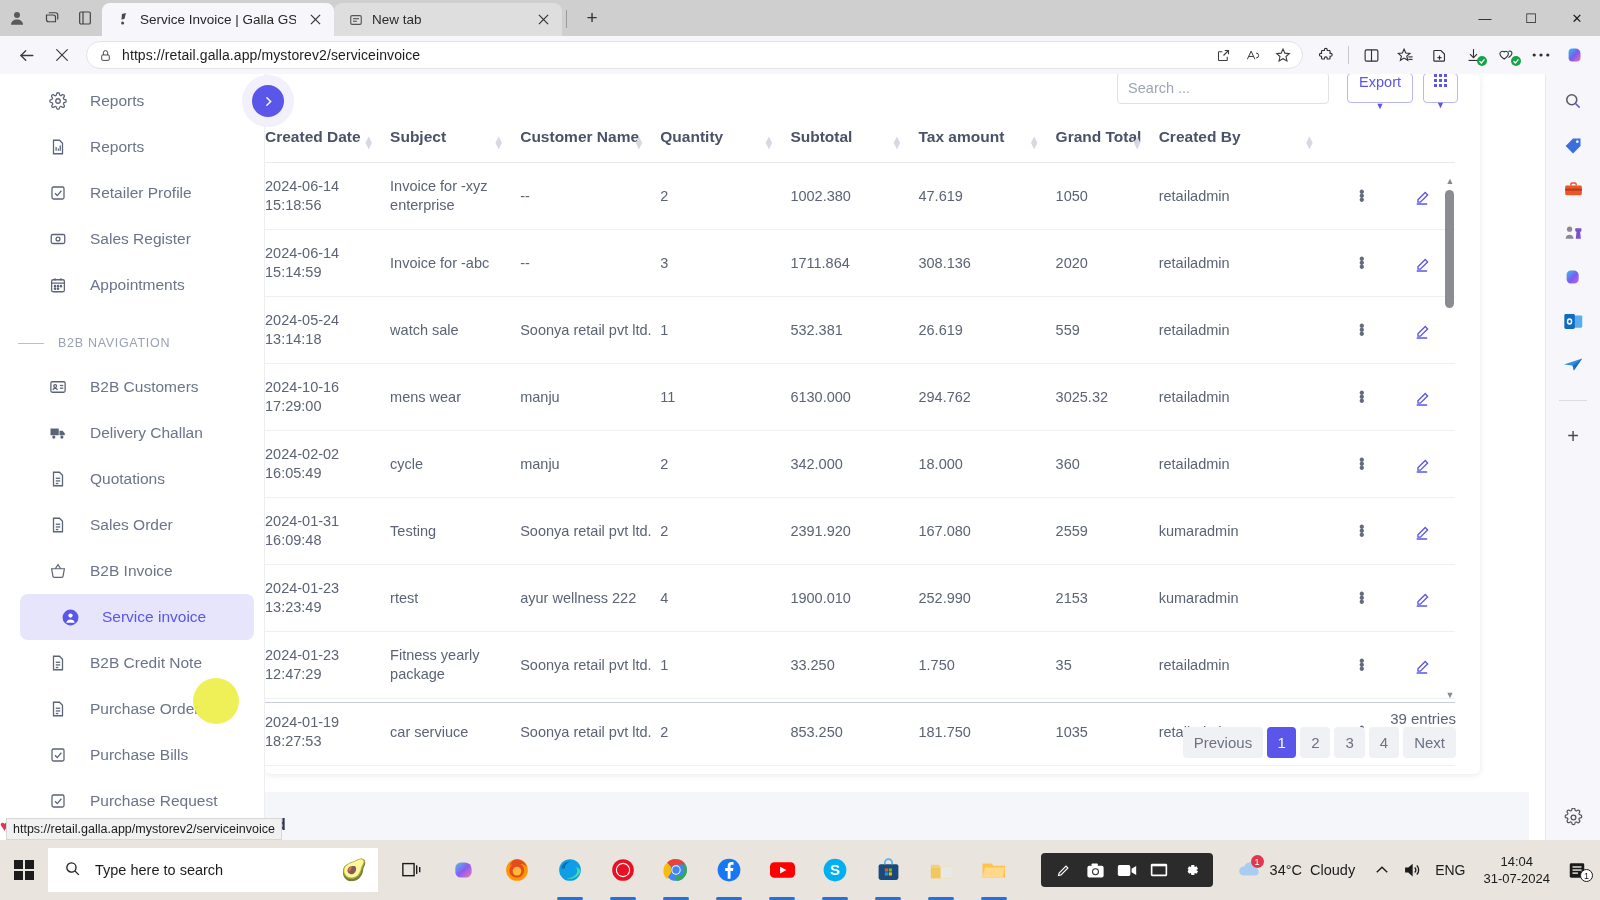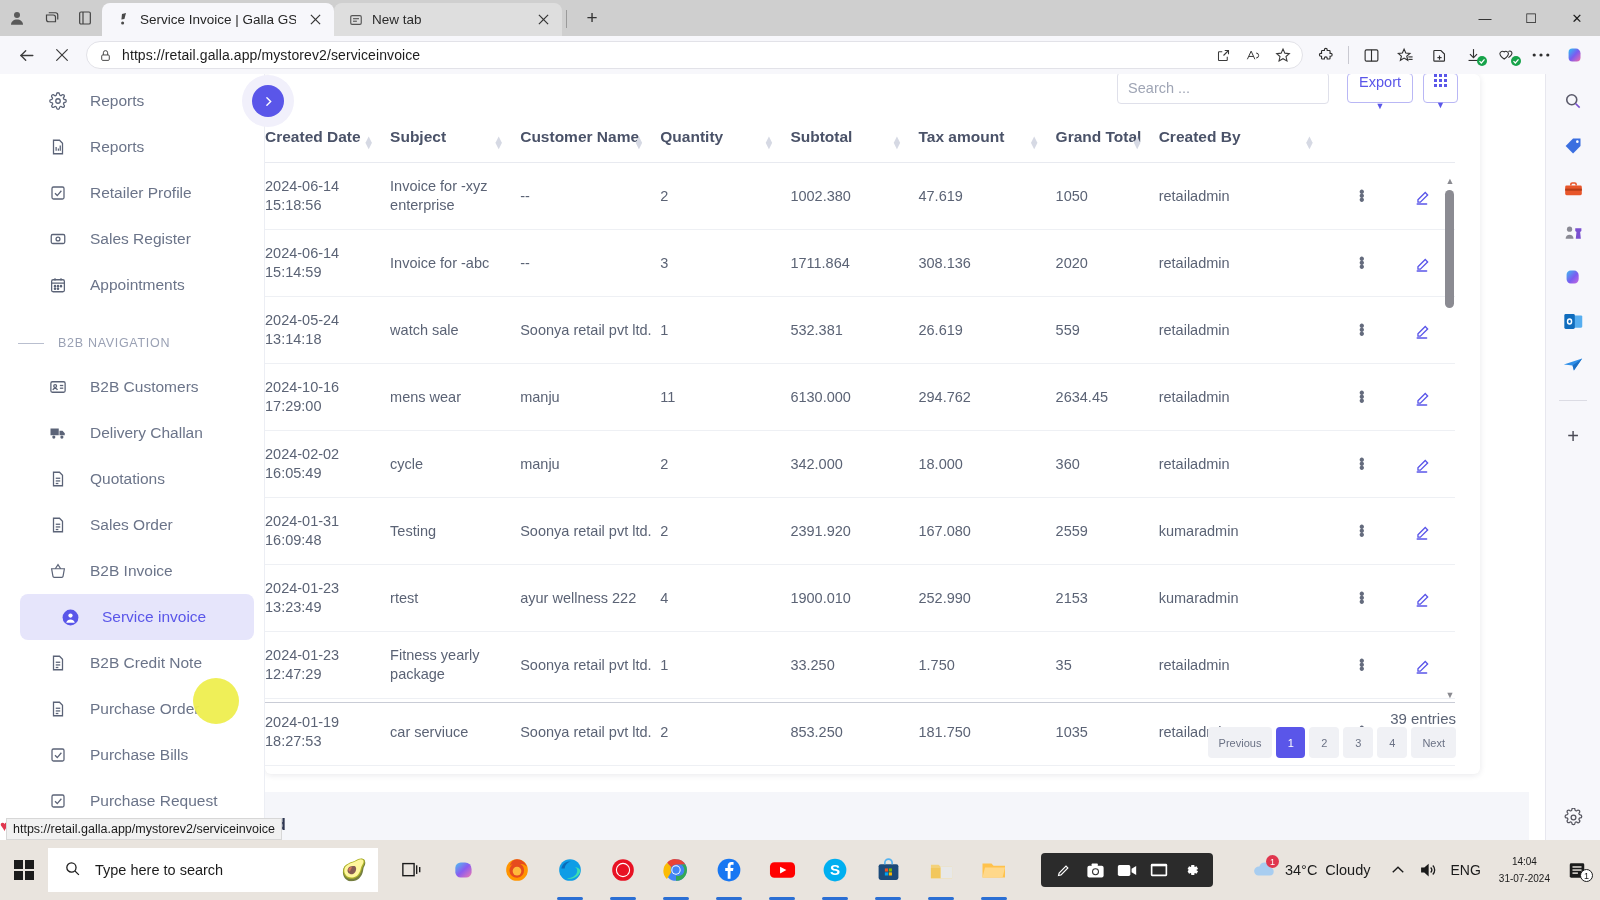--- a/index.html
+++ b/index.html
@@ -190,21 +190,21 @@
   .tbl-divider { position:absolute; left:0; top:628px; width:1190px; height:1px; background:#c9ccd6; }
 
   .foot {
     position: absolute; left: 0; top: 636px; width: 1215px; height: 60px;
     display: flex; align-items: flex-end; padding: 0 24px 0 10px; flex-direction: column;
   }
   .entries { font-size: 15px; color: #5b6375; }
   .pager { margin-left: auto; display: flex; gap: 4px; }
   .pg {
     min-width: 30px; height: 31px; padding: 0 11px; border-radius: 4px;
-    background: #f0f1f5; color: #6b7285; font-size: 11px;
+    background: #f0f1f5; color: #6b7285; font-size: 15px;
     display: flex; align-items: center; justify-content: center;
   }
   .pg.active { background: #5a56e9; color: #fff; min-width: 29px; padding: 0; }
 
   
   .page-foot {
     position: absolute; left: 265px; top: 718px; width: 1264px; height: 48px;
     background: #f5f6fa;
   }
   .page-foot-txt {
@@ -262,21 +262,21 @@
   .capturebar .cb { width: 28px; height: 26px; display:flex; align-items:center; justify-content:center; }
   .tray { margin-left: auto; display: flex; align-items: center; gap: 0; padding-right: 6px; }
   .weather { display: flex; align-items: center; gap: 8px; font-size: 14.5px; color: #1b1b1b; padding: 0 12px; }
   .weather .wicon { position: relative; width: 26px; height: 22px; }
   .badge-dot {
     position: absolute; right: -2px; top: -4px; width: 13px; height: 13px; border-radius: 50%;
     background: #e0364e; color: #fff; font-size: 9px; display:flex; align-items:center; justify-content:center;
   }
   .tray-ic { width: 30px; height: 40px; display:flex; align-items:center; justify-content:center; color:#1b1b1b; }
   .lang { font-size: 14px; color: #1b1b1b; padding: 0 8px; }
-  .clock { font-size: 10px; color: #1b1b1b; text-align: center; line-height: 17px; padding: 0 10px; }
+  .clock { font-size: 13px; color: #1b1b1b; text-align: center; line-height: 17px; padding: 0 10px; }
   .notif { width: 34px; height: 40px; display:flex; align-items:center; justify-content:center; position: relative; }
 </style>
 </head>
 <body>
 
 <div class="browser">
 
   <div class="tabstrip">
     <div class="tb-icon">
       <svg width="18" height="18" viewBox="0 0 24 24">
@@ -824,21 +824,21 @@
                 <tr>
                   <td>
                     <div>2024-10-16</div>
                     <div>17:29:00</div>
                   </td>
                   <td>mens wear</td>
                   <td>manju</td>
                   <td>11</td>
                   <td>6130.000</td>
                   <td>294.762</td>
-                  <td>2634.45</td>
+                  <td>3025.32</td>
                   <td>retailadmin</td>
                   <td>
                     <div class="kebab">
                       <span>•</span>
                       <span>•</span>
                       <span>•</span>
                     </div>
                   </td>
                   <td>
                     <div class="edit-ic">

